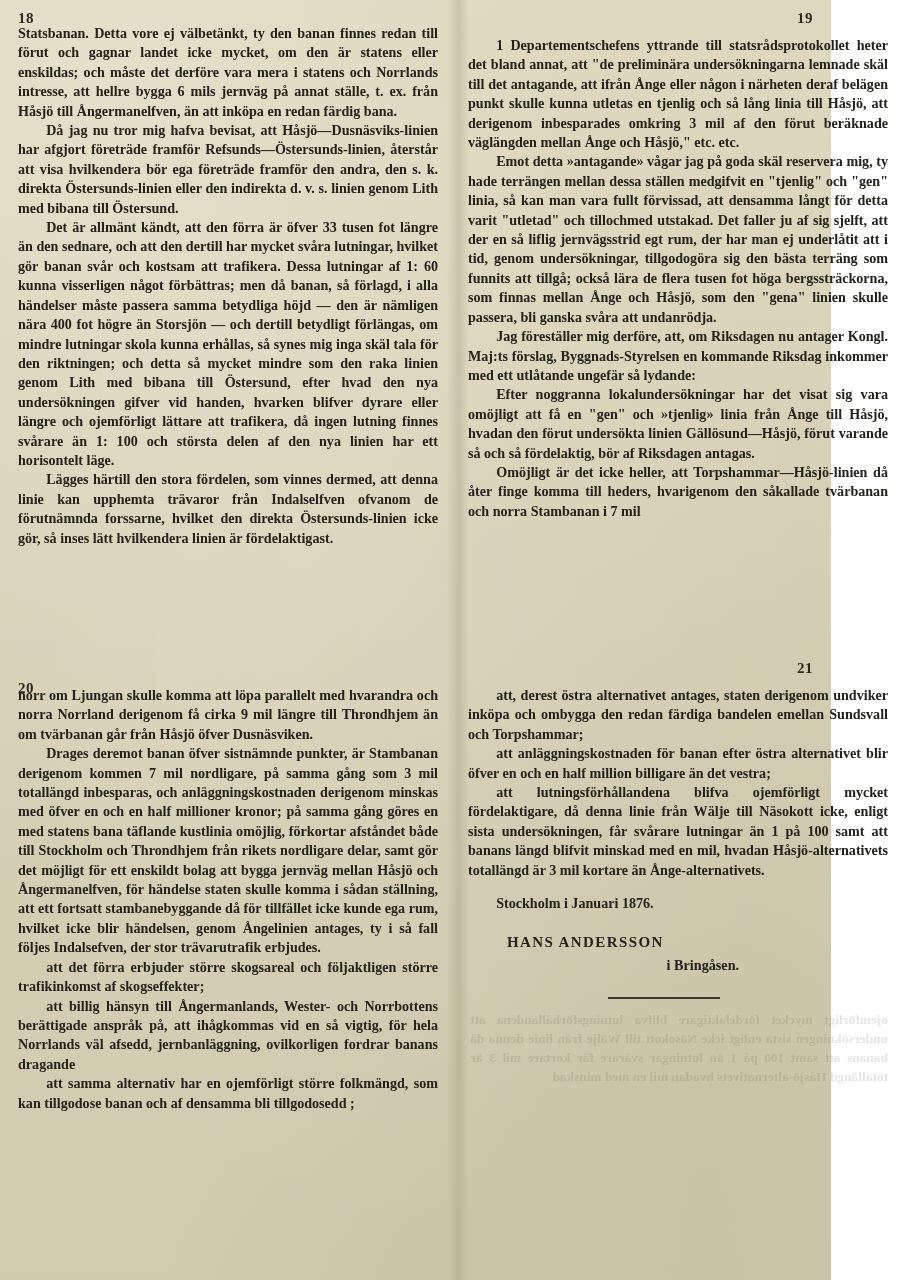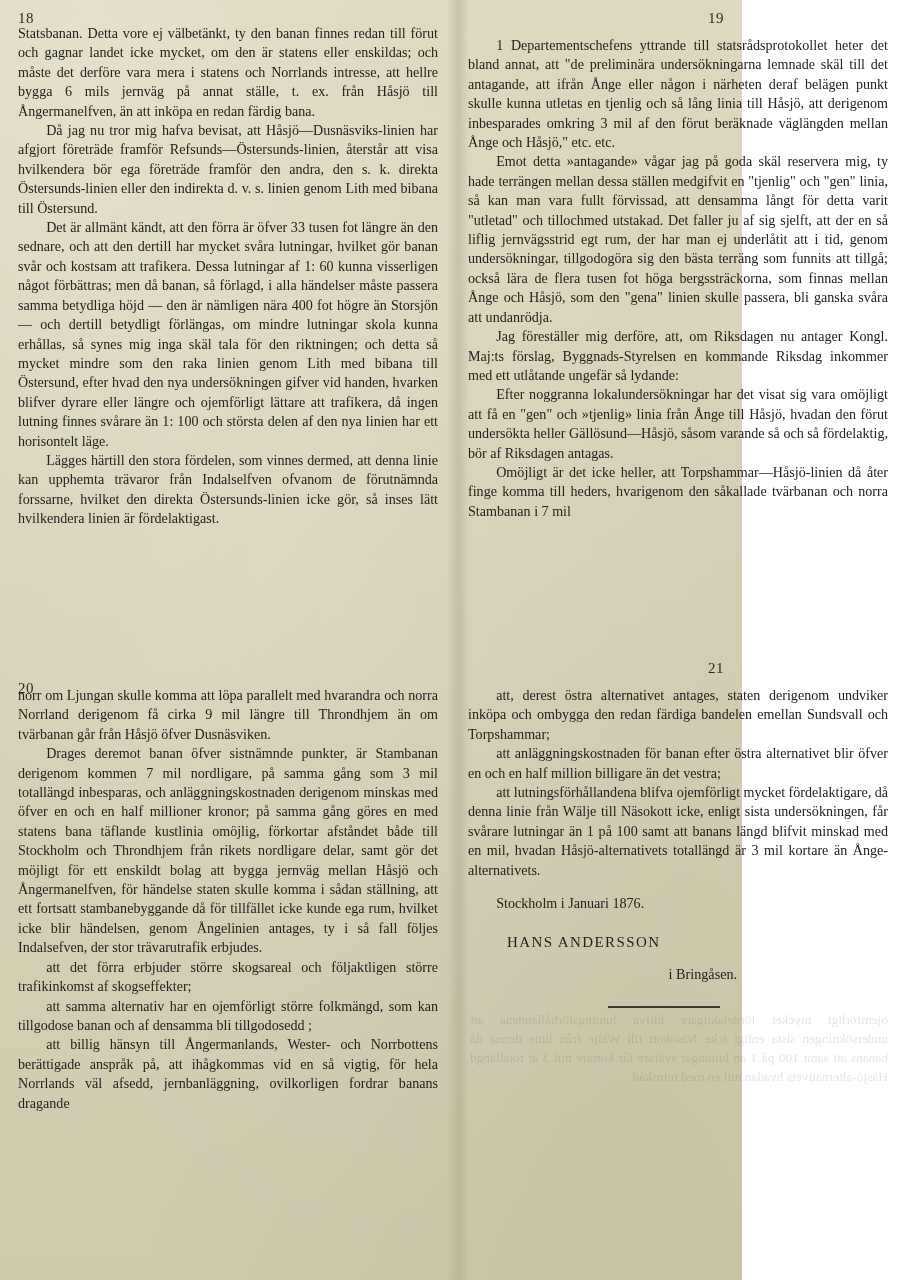--- a/index.html
+++ b/index.html
@@ -8,25 +8,26 @@
     background: #ffffff;
   }
   body {
     width: 905px;
     height: 1280px;
     overflow: hidden;
     font-family: "Liberation Serif", serif;
   }
   .page {
     position: relative;
-    width: 742px;
+    width: 831px;
     height: 1280px;
     background: #ddd9c0;
     background-image:
       linear-gradient(180deg, rgba(222,217,190,1) 0%, rgba(216,211,184,1) 40%, rgba(208,203,175,1) 100%);
+    font-weight: bold;
   }
   
   .page::before {
     content: "";
     position: absolute;
     inset: 0;
     pointer-events: none;
     background:
       radial-gradient(ellipse at 12% 8%, rgba(255,255,255,0.20), rgba(255,255,255,0) 45%),
       radial-gradient(ellipse at 85% 92%, rgba(120,110,80,0.10), rgba(0,0,0,0) 55%),
@@ -115,40 +116,40 @@
     <p>Det är allmänt kändt, att den förra är öfver 33 tusen fot längre än den sednare, och att den dertill har mycket svåra lutningar, hvilket gör banan svår och kostsam att trafikera. Dessa lutningar af 1: 60 kunna visserligen något förbättras; men då banan, så förlagd, i alla händelser måste passera samma betydliga höjd — den är nämligen nära 400 fot högre än Storsjön — och dertill betydligt förlängas, om mindre lutningar skola kunna erhållas, så synes mig inga skäl tala för den riktningen; och detta så mycket mindre som den raka linien genom Lith med bibana till Östersund, efter hvad den nya undersökningen gifver vid handen, hvarken blifver dyrare eller längre och ojemförligt lättare att trafikera, då ingen lutning finnes svårare än 1: 100 och största delen af den nya linien har ett horisontelt läge.</p>
     <p>Lägges härtill den stora fördelen, som vinnes dermed, att denna linie kan upphemta trävaror från Indalselfven ofvanom de förutnämnda forssarne, hvilket den direkta Östersunds-linien icke gör, så inses lätt hvilkendera linien är fördelaktigast.</p>
   </div>
 
   <div class="folio folio-right" style="left:auto; right:18px;">19</div>
 
   <div class="block" style="left:468px; top:36px;">
     <p>1 Departementschefens yttrande till statsrådsprotokollet heter det bland annat, att "de preliminära undersökningarna lemnade skäl till det antagande, att ifrån Ånge eller någon i närheten deraf belägen punkt skulle kunna utletas en tjenlig och så lång linia till Håsjö, att derigenom inbesparades omkring 3 mil af den förut beräknade väglängden mellan Ånge och Håsjö," etc. etc.</p>
     <p>Emot detta »antagande» vågar jag på goda skäl reservera mig, ty hade terrängen mellan dessa ställen medgifvit en "tjenlig" och "gen" linia, så kan man vara fullt förvissad, att densamma långt för detta varit "utletad" och tillochmed utstakad. Det faller ju af sig sjelft, att der en så liflig jernvägsstrid egt rum, der har man ej underlåtit att i tid, genom undersökningar, tillgodogöra sig den bästa terräng som funnits att tillgå; också lära de flera tusen fot höga bergssträckorna, som finnas mellan Ånge och Håsjö, som den "gena" linien skulle passera, bli ganska svåra att undanrödja.</p>
     <p>Jag föreställer mig derföre, att, om Riksdagen nu antager Kongl. Maj:ts förslag, Byggnads-Styrelsen en kommande Riksdag inkommer med ett utlåtande ungefär så lydande:</p>
-    <p>Efter noggranna lokalundersökningar har det visat sig vara omöjligt att få en "gen" och »tjenlig» linia från Ånge till Håsjö, hvadan den förut undersökta heller Gällösund—Håsjö, såsom varande så och så fördelaktig, bör af Riksdagen antagas.</p>
+    <p>Efter noggranna lokalundersökningar har det visat sig vara omöjligt att få en "gen" och »tjenlig» linia från Ånge till Håsjö, hvadan den förut undersökta linien Gällösund—Håsjö, förut varande så och så fördelaktig, bör af Riksdagen antagas.</p>
     <p>Omöjligt är det icke heller, att Torpshammar—Håsjö-linien då åter finge komma till heders, hvarigenom den såkallade tvärbanan och norra Stambanan i 7 mil</p>
   </div>
 
   <div class="folio" style="position:absolute; left:18px; top:660px;margin-top:20px;">20</div>
 
   <div class="block" style="left:18px; top:686px;">
     <p class="noindent">norr om Ljungan skulle komma att löpa parallelt med hvarandra och norra Norrland derigenom få cirka 9 mil längre till Throndhjem än om tvärbanan går från Håsjö öfver Dusnäsviken.</p>
     <p>Drages deremot banan öfver sistnämnde punkter, är Stambanan derigenom kommen 7 mil nordligare, på samma gång som 3 mil totallängd inbesparas, och anläggningskostnaden derigenom minskas med öfver en och en half millioner kronor; på samma gång göres en med statens bana täflande kustlinia omöjlig, förkortar afståndet både till Stockholm och Throndhjem från rikets nordligare delar, samt gör det möjligt för ett enskildt bolag att bygga jernväg mellan Håsjö och Ångermanelfven, för händelse staten skulle komma i sådan ställning, att ett fortsatt stambanebyggande då för tillfället icke kunde ega rum, hvilket icke blir händelsen, genom Ångelinien antages, ty i så fall följes Indalsefven, der stor trävarutrafik erbjudes.</p>
     <p>att det förra erbjuder större skogsareal och följaktligen större trafikinkomst af skogseffekter;</p>
+    <p>att billig hänsyn till Ångermanlands, Wester- och Norrbottens berättigade anspråk på, att ihågkommas vid en så vigtig, för hela Norrlands väl afsedd, jernbanläggning, ovilkorligen fordrar banans dragande</p>
     <p>att samma alternativ har en ojemförligt större folkmängd, som kan tillgodose banan och af densamma bli tillgodosedd ;</p>
-    <p>att billig hänsyn till Ångermanlands, Wester- och Norrbottens berättigade anspråk på, att ihågkommas vid en så vigtig, för hela Norrlands väl afsedd, jernbanläggning, ovilkorligen fordrar banans dragande</p>
   </div>
 
   <div class="folio" style="position:absolute; right:18px; top:660px; text-align:right;">21</div>
 
   <div class="block" style="left:468px; top:686px;">
     <p>att, derest östra alternativet antages, staten derigenom undviker inköpa och ombygga den redan färdiga bandelen emellan Sundsvall och Torpshammar;</p>
     <p>att anläggningskostnaden för banan efter östra alternativet blir öfver en och en half million billigare än det vestra;</p>
     <p>att lutningsförhållandena blifva ojemförligt mycket fördelaktigare, då denna linie från Wälje till Näsokott icke, enligt sista undersökningen, får svårare lutningar än 1 på 100 samt att banans längd blifvit minskad med en mil, hvadan Håsjö-alternativets totallängd är 3 mil kortare än Ånge-alternativets.</p>
     <p style="margin-top:14px;">Stockholm i Januari 1876.</p>
     <p class="sig" style="margin-top:20px; text-indent:2.6em;">HANS ANDERSSON</p>
-    <p class="sig-sub" style="margin-top:12px; padding-left:1.5em;">i Bringåsen.</p>
+    <p class="sig-sub" style="margin-top:3px; padding-left:1.5em;">i Bringåsen.</p>
     <div class="rule" style="margin-left:140px;"></div>
   </div>
 
   <div class="bleed">ojemförligt mycket fördelaktigare blifva lutningsförhållandena att undersökningen sista enligt icke Näsokott till Wälje från linie denna då banans att samt 100 på 1 än lutningar svårare får kortare mil 3 är totallängd Håsjö-alternativets hvadan mil en med minskad</div>
 </div>
 
 </body></html>

